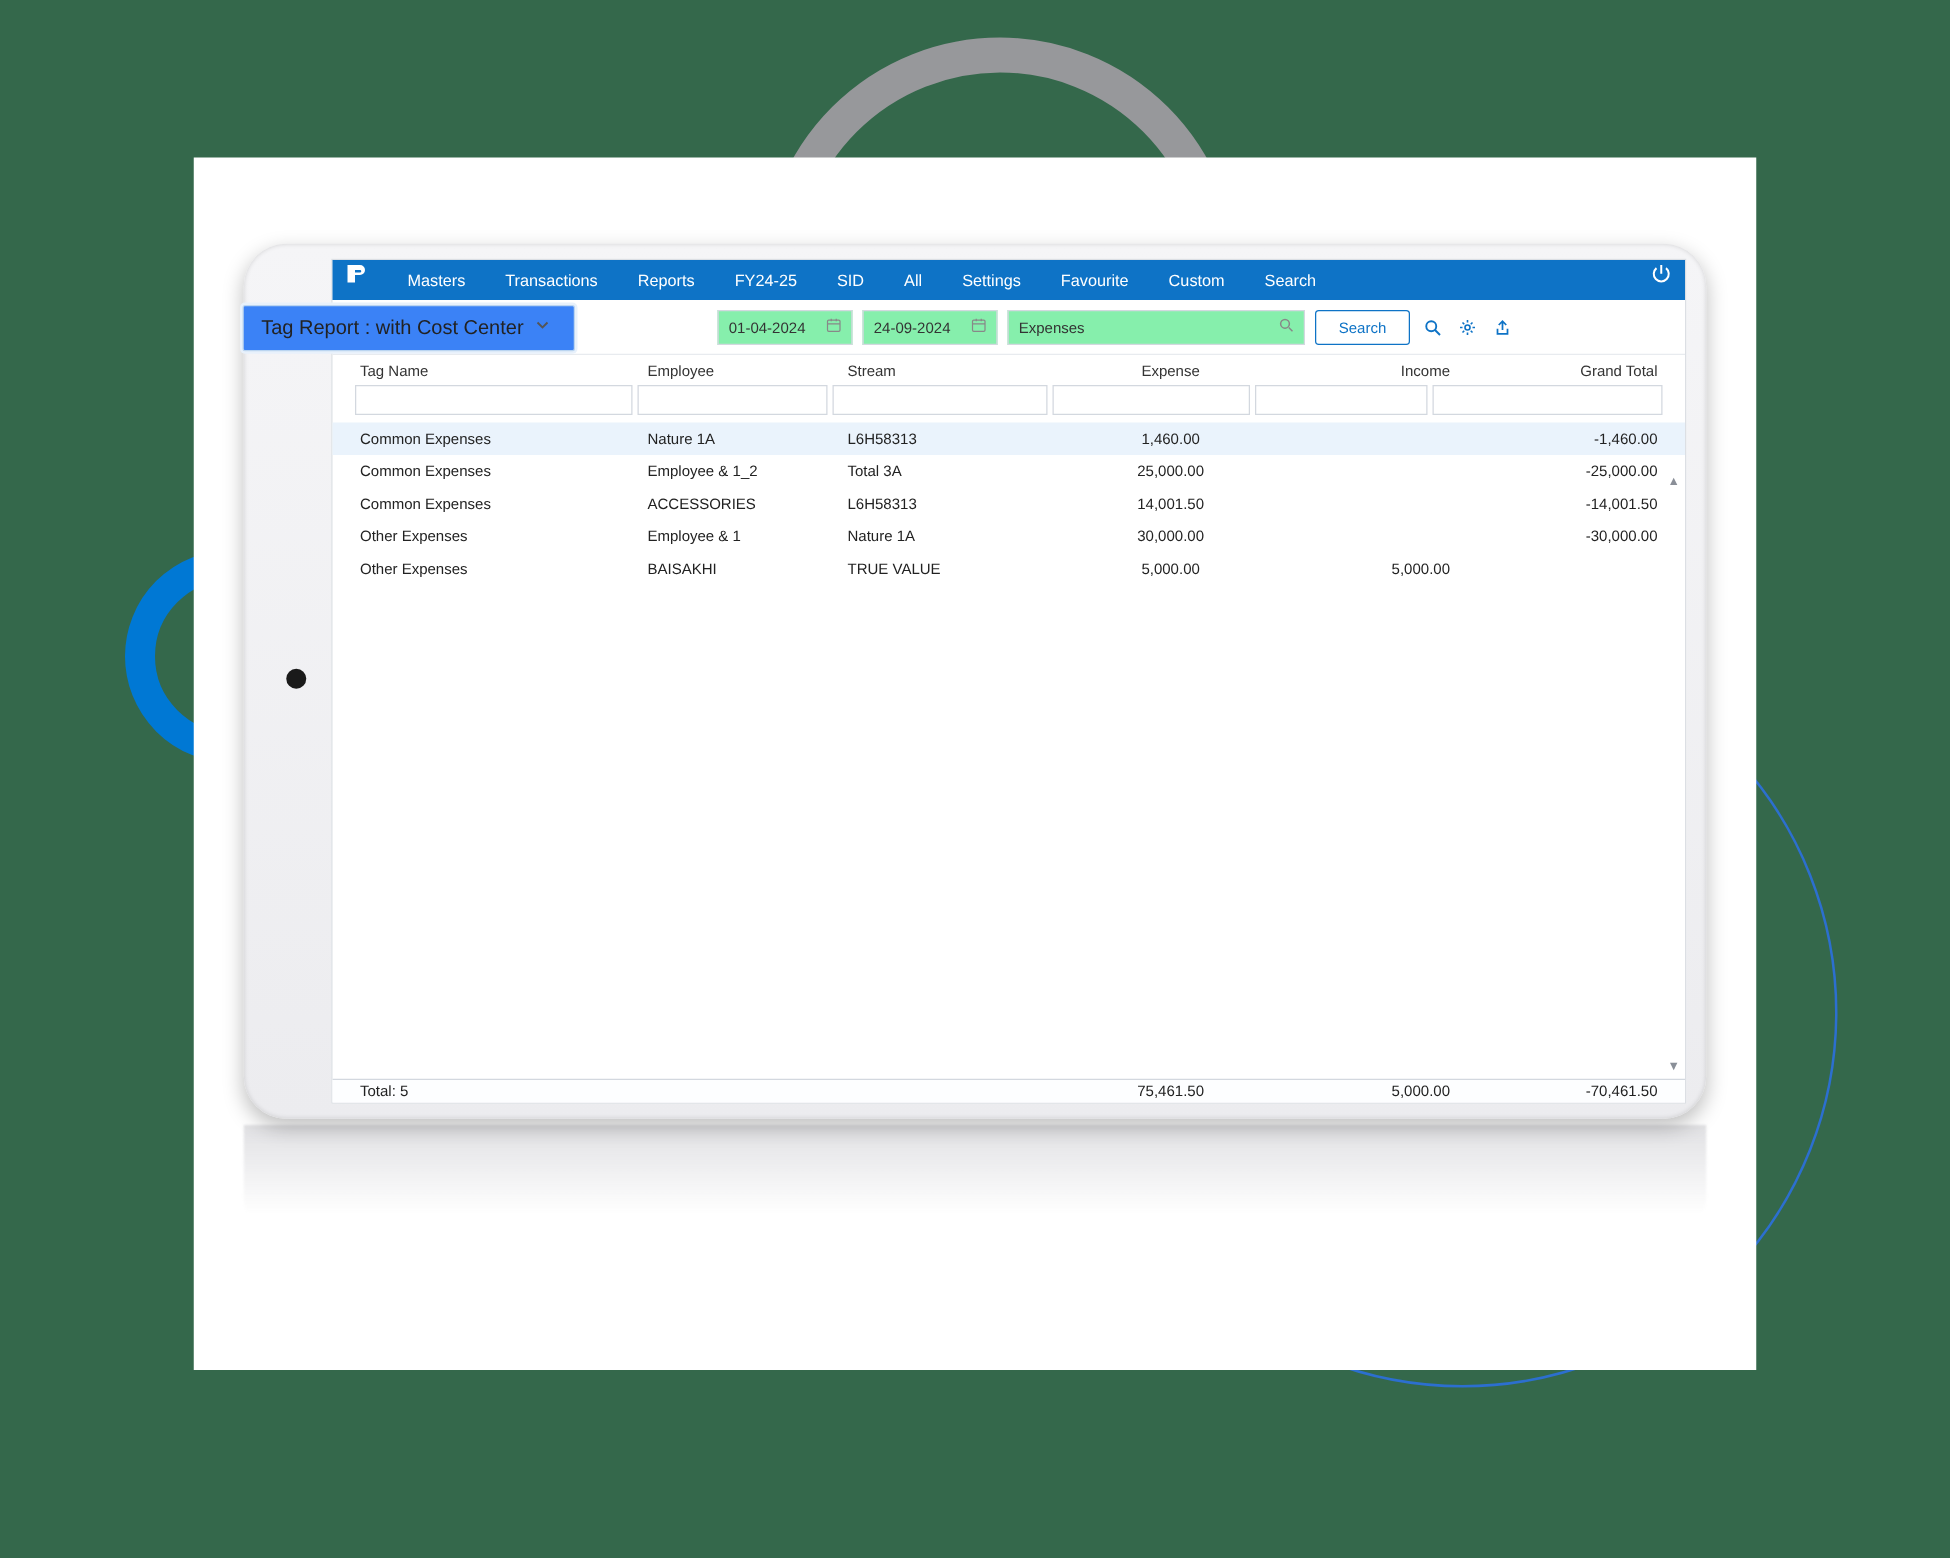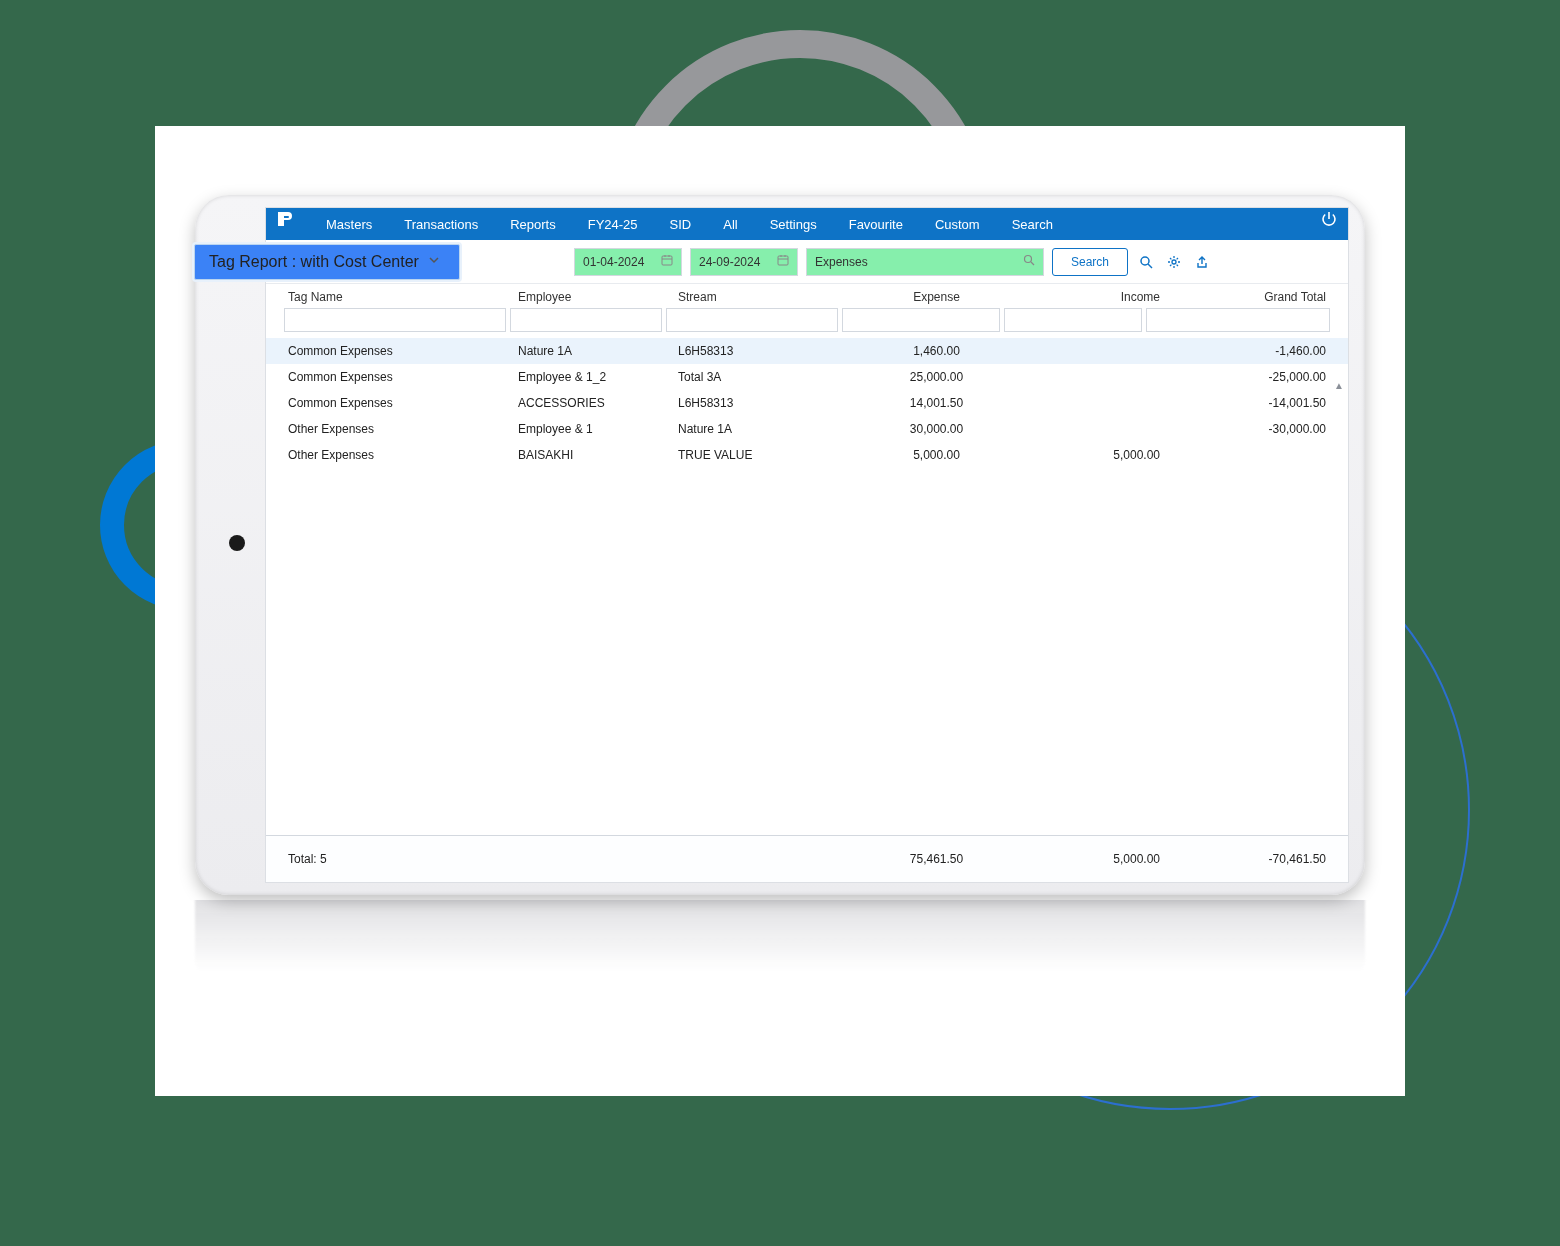--- a/index.html
+++ b/index.html
@@ -179,21 +179,21 @@
   
   .tbody { font-size:12px; color:#222; position:relative; }
   .row {
     display:flex; padding:6px 18px;
   }
   .row.selected { background:#eaf3fc; }
   
   .tfoot {
     position:absolute; left:0; right:0; bottom:0;
     border-top:1px solid #d3d8df;
-    display:flex; padding:16px 18px;
+    display:flex; padding:2px 18px;
     font-size:12px; color:#222;
     background:#fdfeff;
   }
   .scroll-arrow {
     position:absolute; right:2px; width:14px; height:14px;
     font-size:10px; color:#8a8f98; text-align:center;
   }
   .scroll-up   { top:172px; }
   .scroll-down { bottom:20px; }
   

